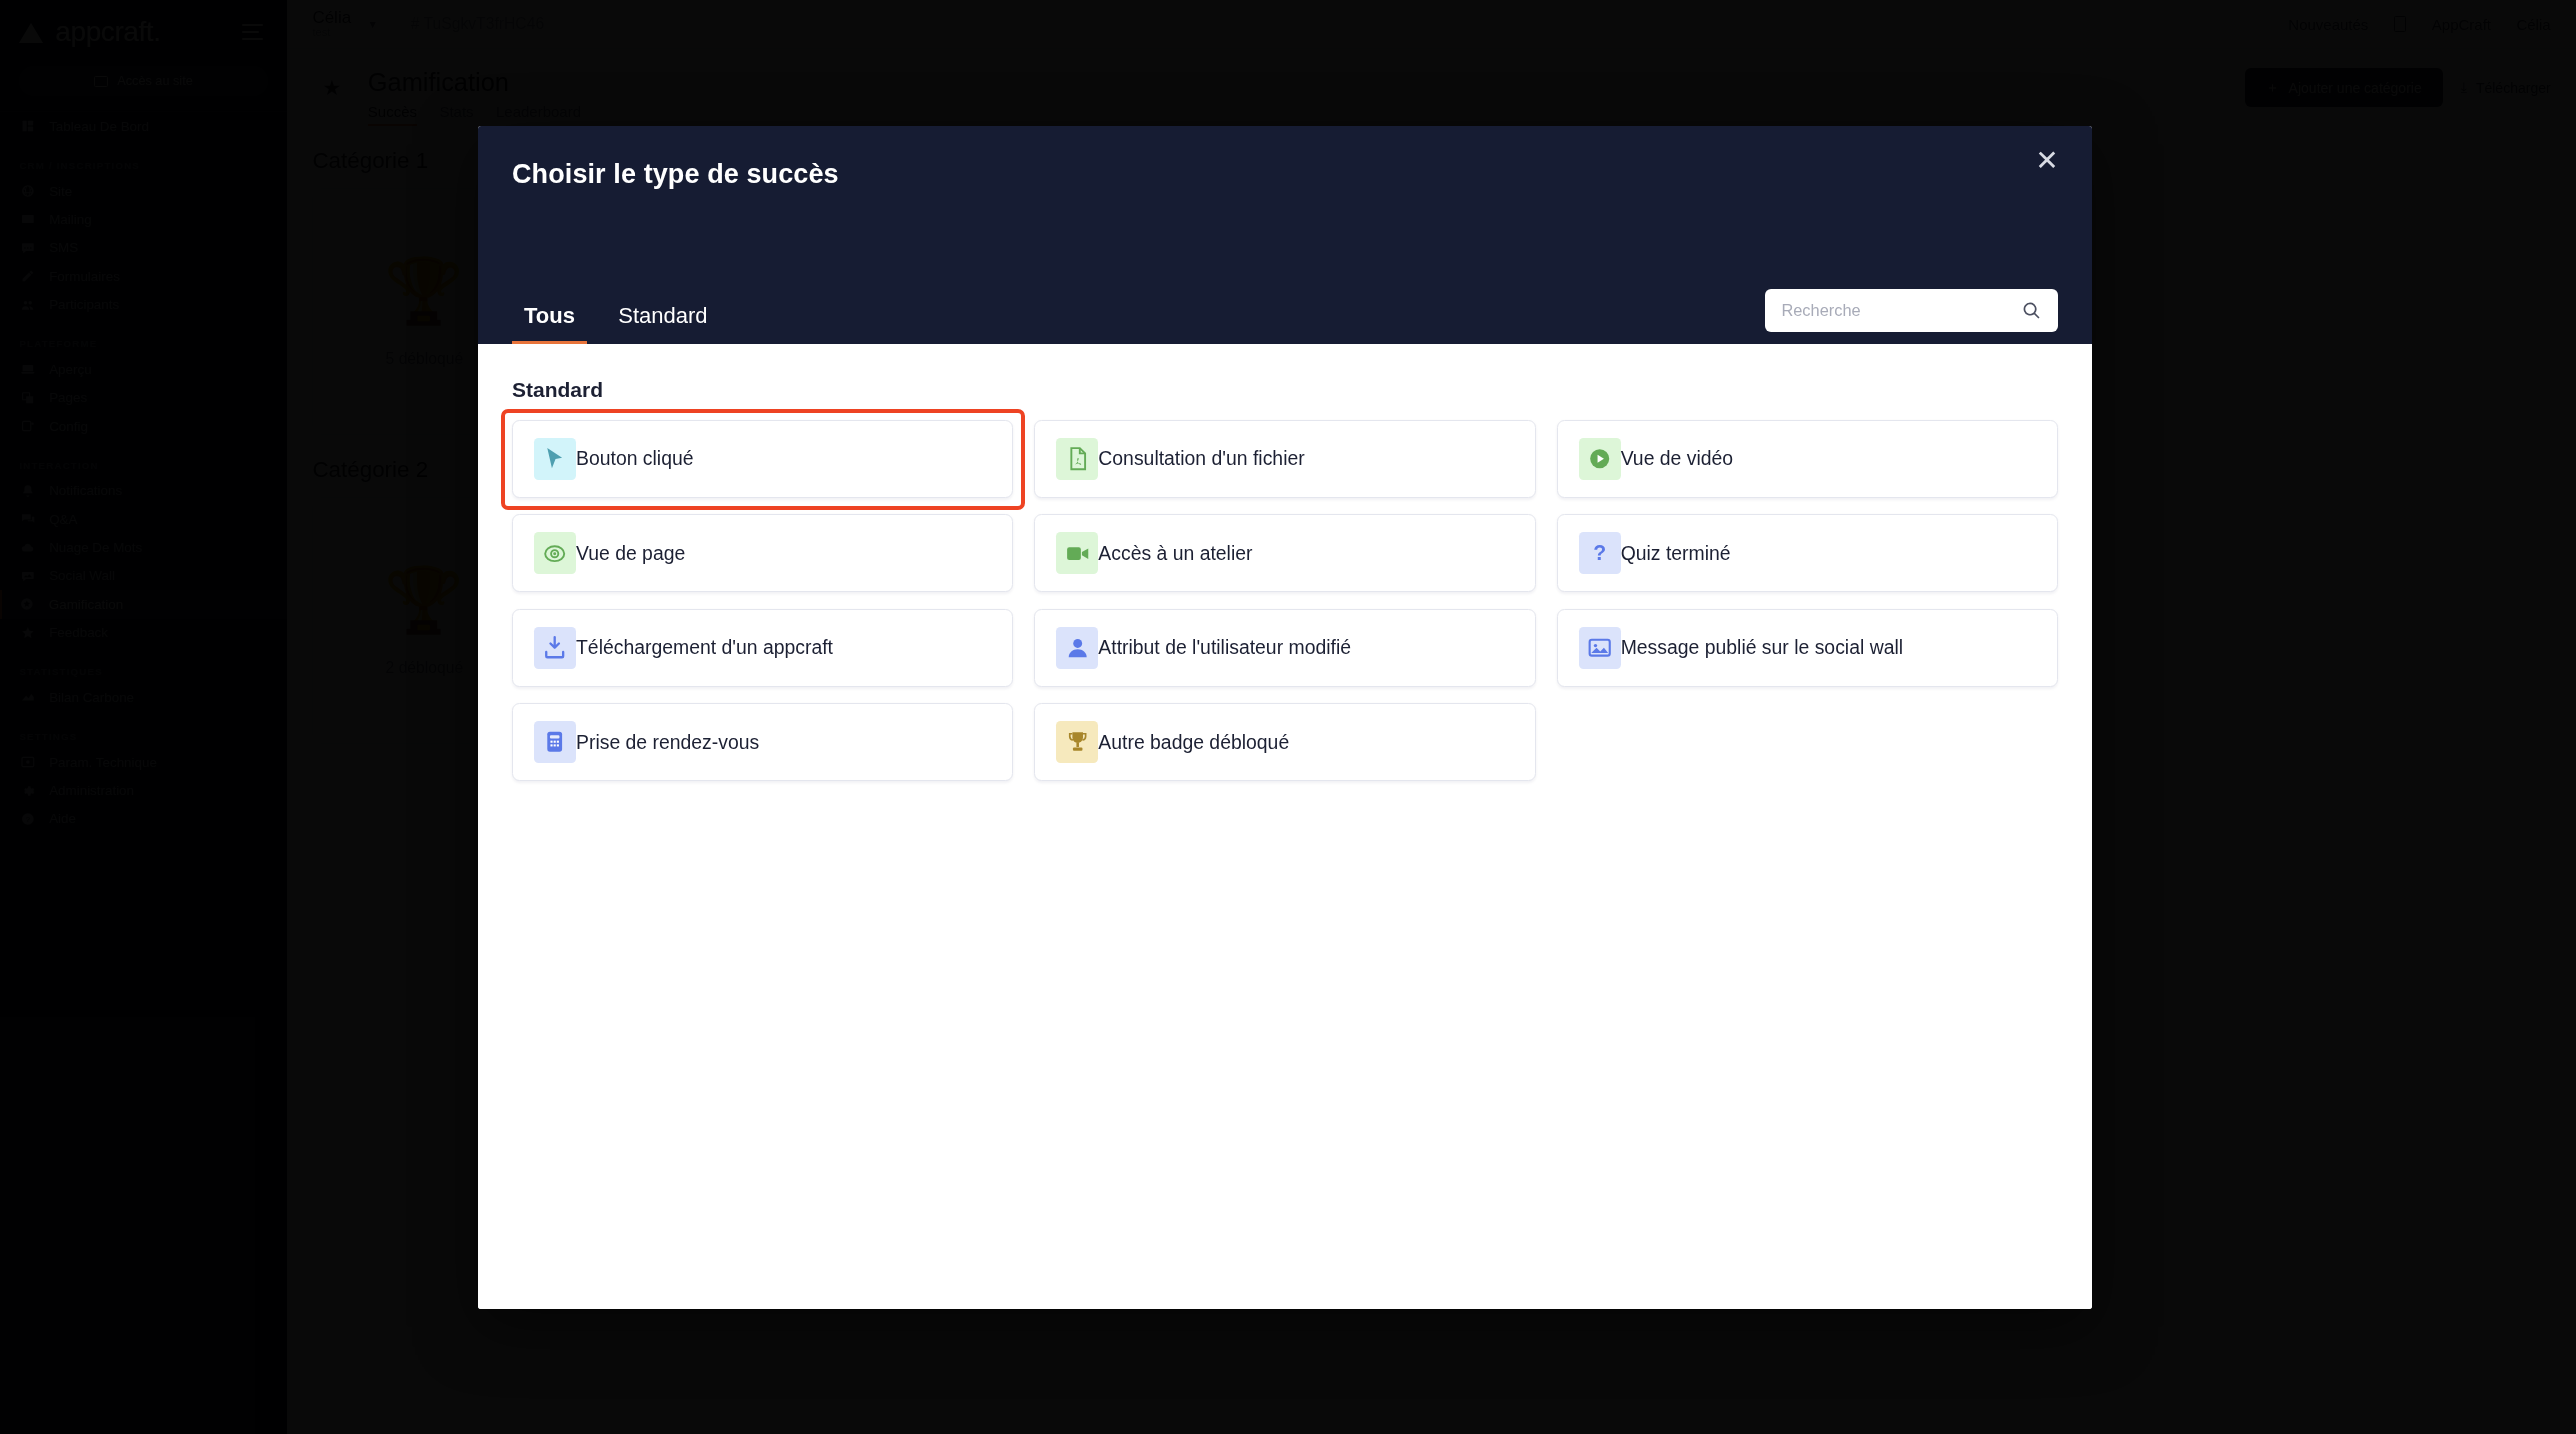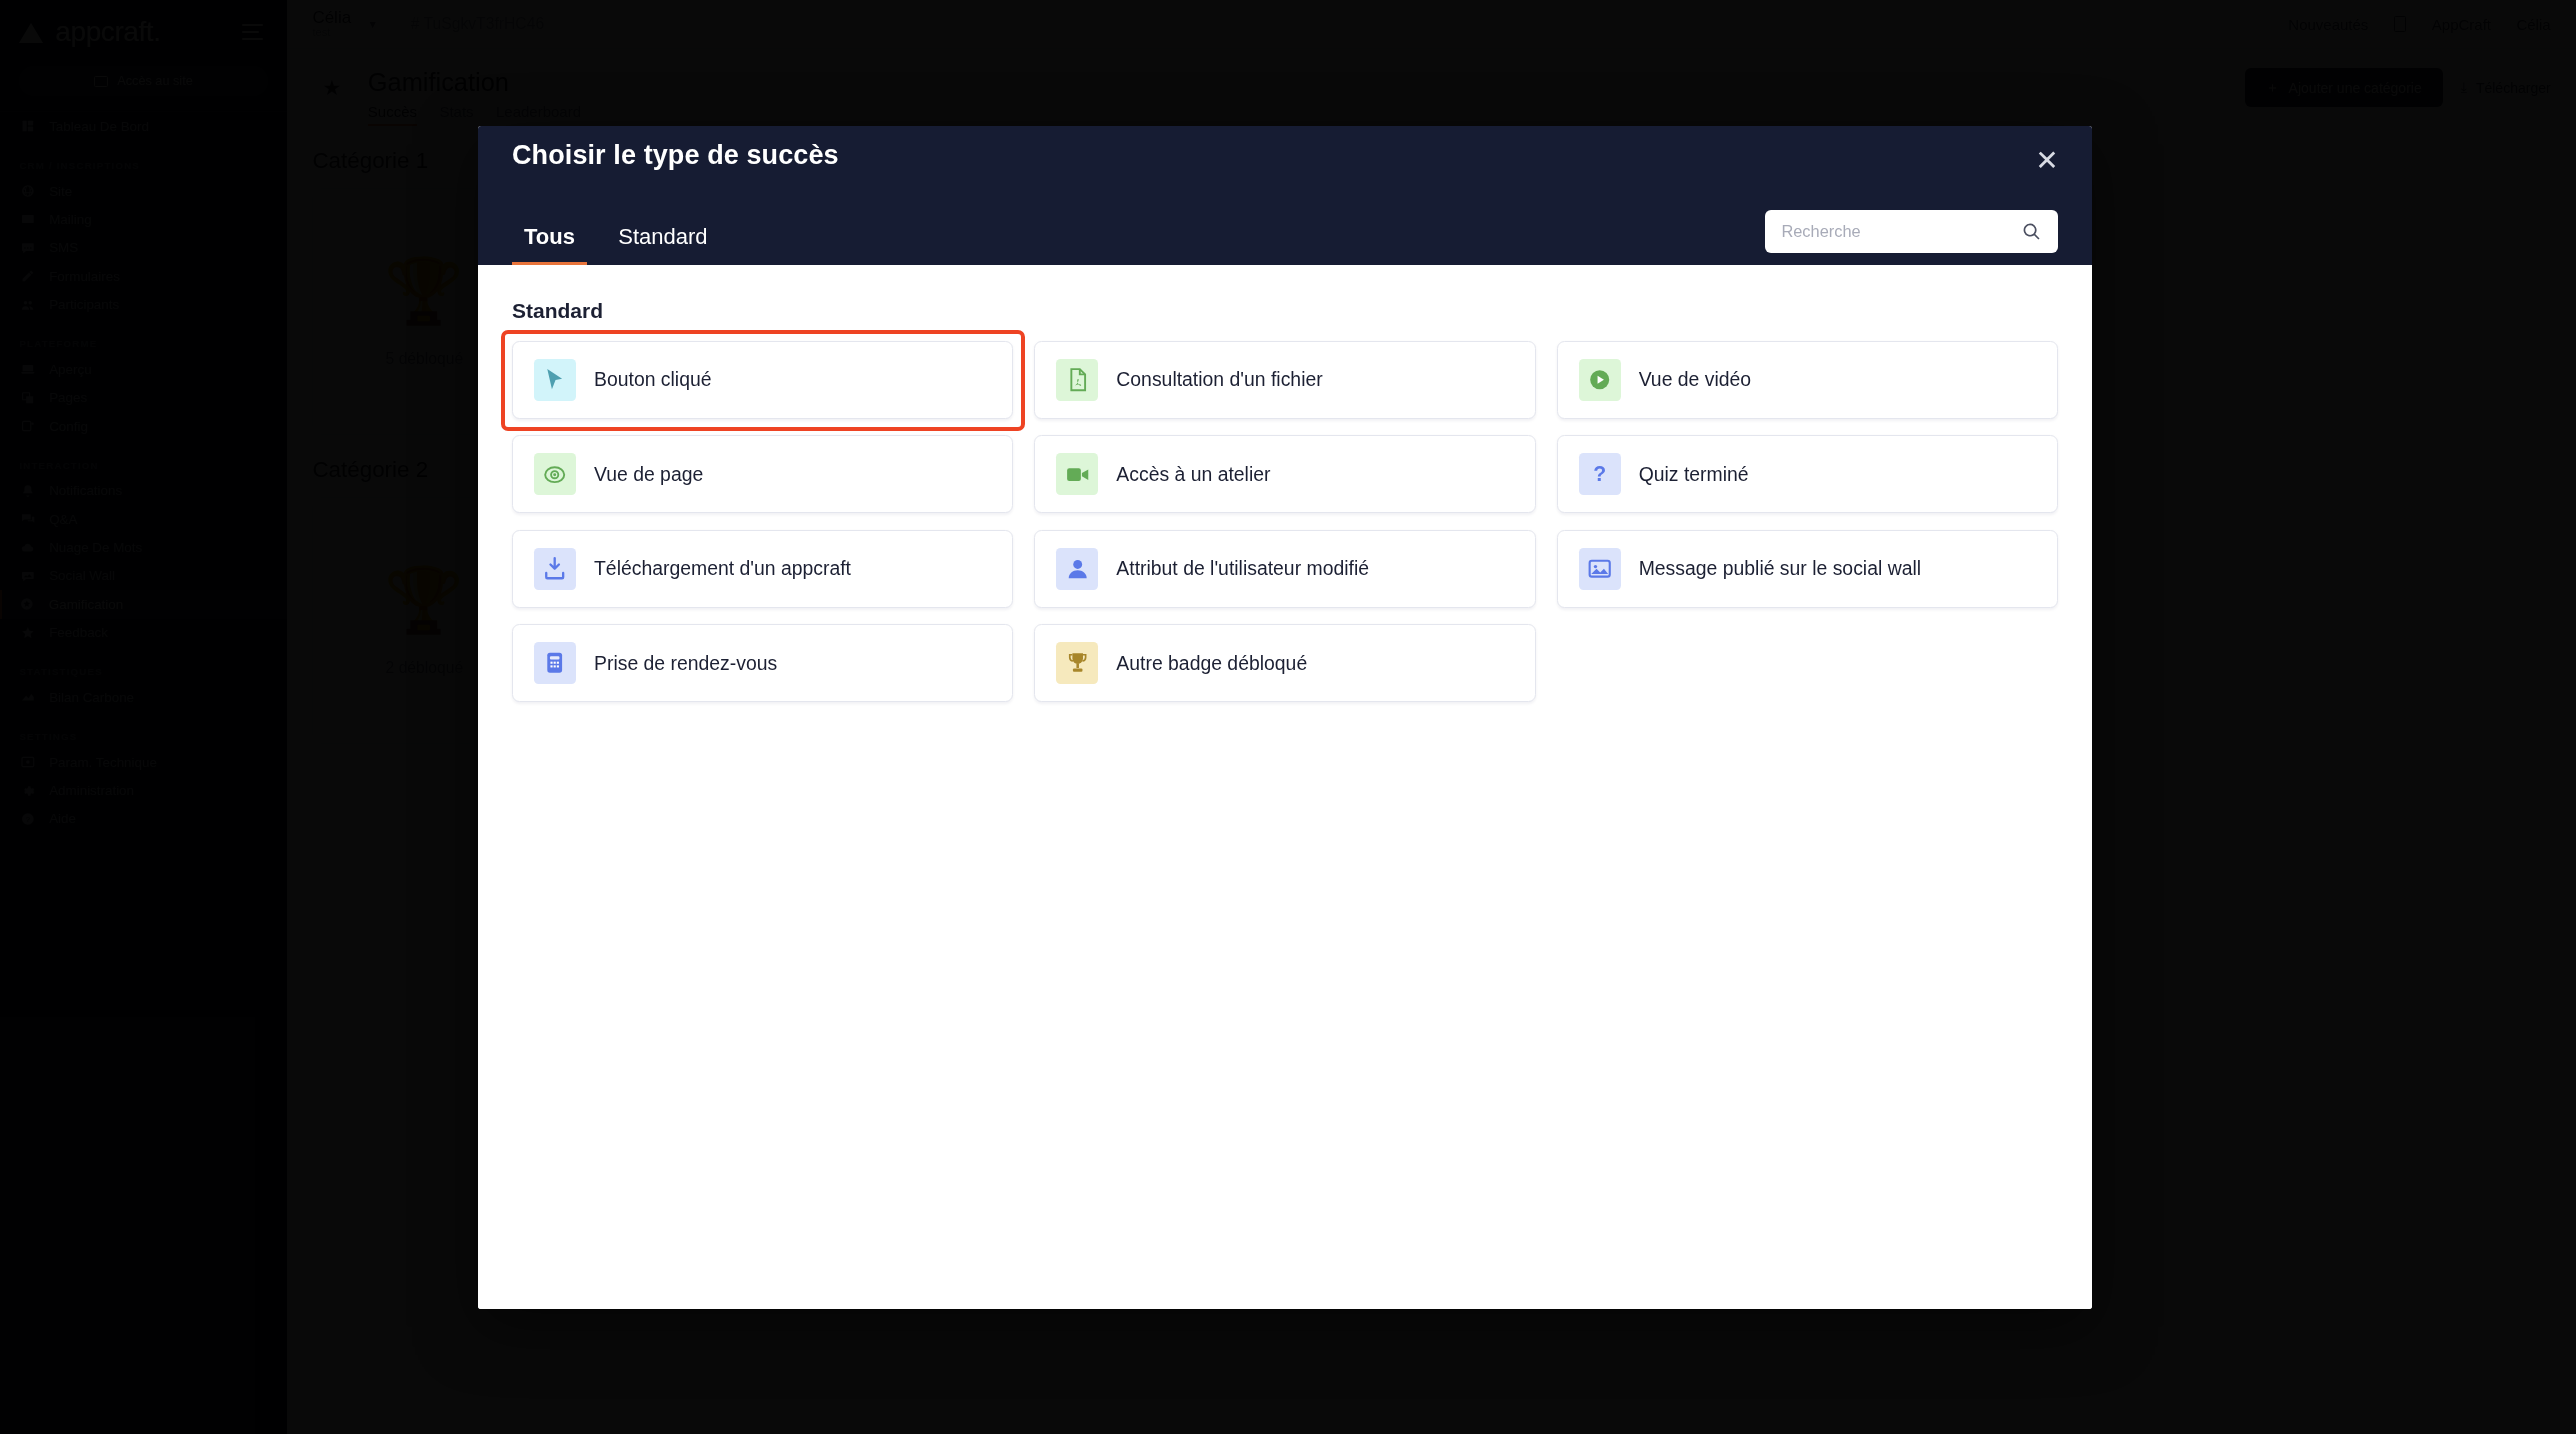--- a/index.html
+++ b/index.html
@@ -136,22 +136,22 @@
     left: 478px; top: 126px;
     width: 1614px; height: 1183px;
     background: #ffffff;
     border-radius: 3px;
     box-shadow: 0 18px 60px rgba(0,0,0,0.5);
     overflow: hidden;
     display: flex; flex-direction: column;
   }
   .modal-header {
     background: #161c33;
-    padding: 14px 34px 0 34px;
-    height: 139px;
+    padding: 33px 34px 0 34px;
+    height: 218px;
     position: relative;
     flex: none;
   }
   .modal-title {
     color: #ffffff; font-size: 27px; font-weight: 700; letter-spacing: 0.1px;
   }
   .modal-close {
     position: absolute; right: 28px; top: 18px;
     width: 34px; height: 34px;
     color: #d8dbe4; font-size: 28px; line-height: 33px; text-align: center;
@@ -187,21 +187,21 @@
     display: grid;
     grid-template-columns: repeat(3, 1fr);
     gap: 16.4px 21px;
   }
   .card {
     background: #fff;
     border: 0.7px solid #e4e6ee;
     border-radius: 7.5px;
     box-shadow: 0 1.5px 3px rgba(20,25,60,0.06);
     min-height: 78px;
-    display: flex; align-items: center; gap: 18px;
+    display: flex; align-items: center; 
     padding: 15px 21px;
     cursor: pointer;
   }
   .card-wrap { position: relative; }
   .card-wrap.highlighted {
     outline: 4.5px solid #ee4323;
     border-radius: 3px;
     padding: 7.5px;
     margin: -7.5px;
   }

